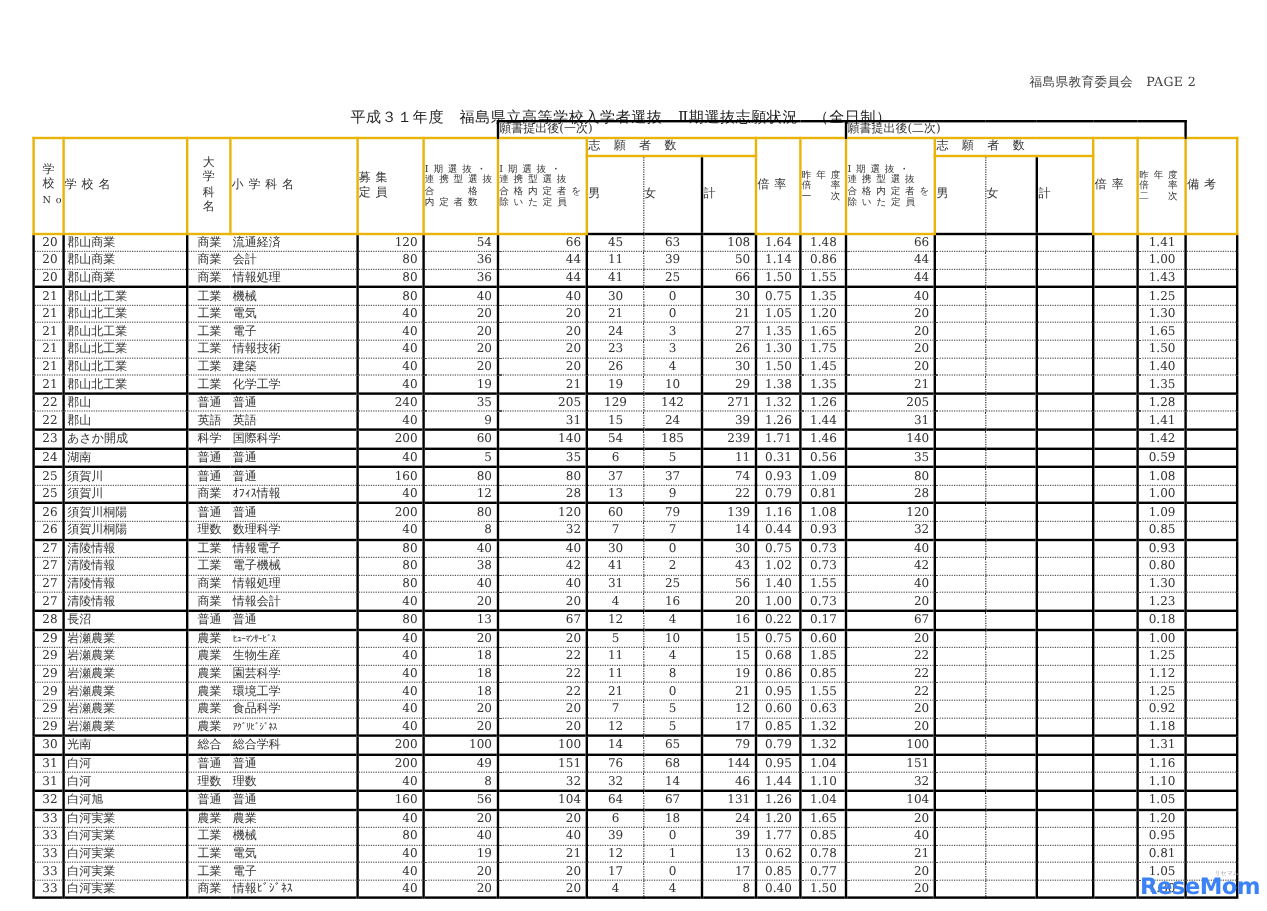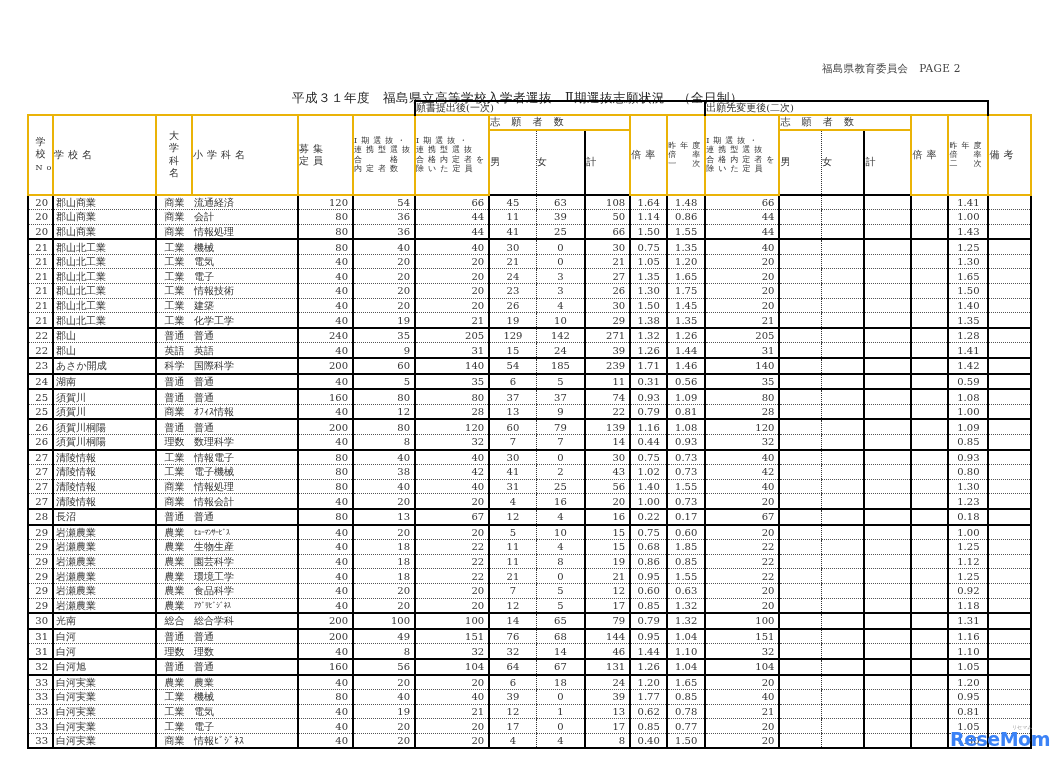--- a/index.html
+++ b/index.html
@@ -1,18 +1,18 @@
 <!DOCTYPE html>
 <html><head>
 <meta charset="utf-8">
 <style>
   html, body { margin:0; padding:0; background:#fff; }
   body { width:1056px; height:759px; position:relative; overflow:hidden;
          font-family:"DejaVu Serif","Liberation Serif",serif; color:#333; }
-  .org { position:absolute; left:822px; top:62px; font-size:10.5px; color:#444; letter-spacing:0.3px; }
+  .org { position:absolute; left:858px; top:62px; font-size:10.5px; color:#444; letter-spacing:0.3px; }
   .title { position:absolute; left:292px; top:79px; font-size:12.5px; color:#222; letter-spacing:0.5px; word-spacing:8px;margin-top:11px; }
   table { position:absolute; left:27px; top:100px; border-collapse:collapse; table-layout:fixed; }
   td, th { padding:0; font-weight:normal; overflow:hidden; white-space:nowrap; }
   th { font-size:9px; color:#333; text-align:left; vertical-align:middle; line-height:1.15; }
   .hdr-top th { height:11px; font-size:10px; }
   .hdr-mid th { height:13px; font-size:10px; letter-spacing:4px; }
   .hdr-main th { height:63px; }
   .small { font-size:8px !important; line-height:1.15; }
   .vert { white-space:normal; width:10px; margin:0 auto; font-size:10px; line-height:1.25; }
   td { font-size:10px; height:13.6px; line-height:13px; color:#333; border-bottom:1px dotted #555; }
@@ -57,21 +57,21 @@
       <col style="width:43px">
       <col style="width:47px">
     <col style="width:37px">
       <col style="width:40px">
       <col style="width:43px">
   </colgroup>
   <thead>
     <tr class="hdr-top">
       <th colspan="6" style="border:none"></th>
       <th colspan="6" class="bt bl br">願書提出後(一次)</th>
-      <th colspan="6" class="bt bl br">出願先変更後(二次)</th>
+      <th colspan="6" class="bt bl br">願書提出後(二次)</th>
       <th style="border:none"></th>
     </tr>
     <tr class="hdr-mid">
       <th rowspan="2" class="B">
         <div class="vert"><span>学</span><br><span>校</span><br><span style="font-size:8px">No.</span></div>
       </th>
       <th rowspan="2" class="B" style="font-size:10px">学校名</th>
       <th rowspan="2" class="B">
         <div class="vert"><span>大</span><br><span>学</span><br><span>科</span><br><span>名</span></div>
       </th>

